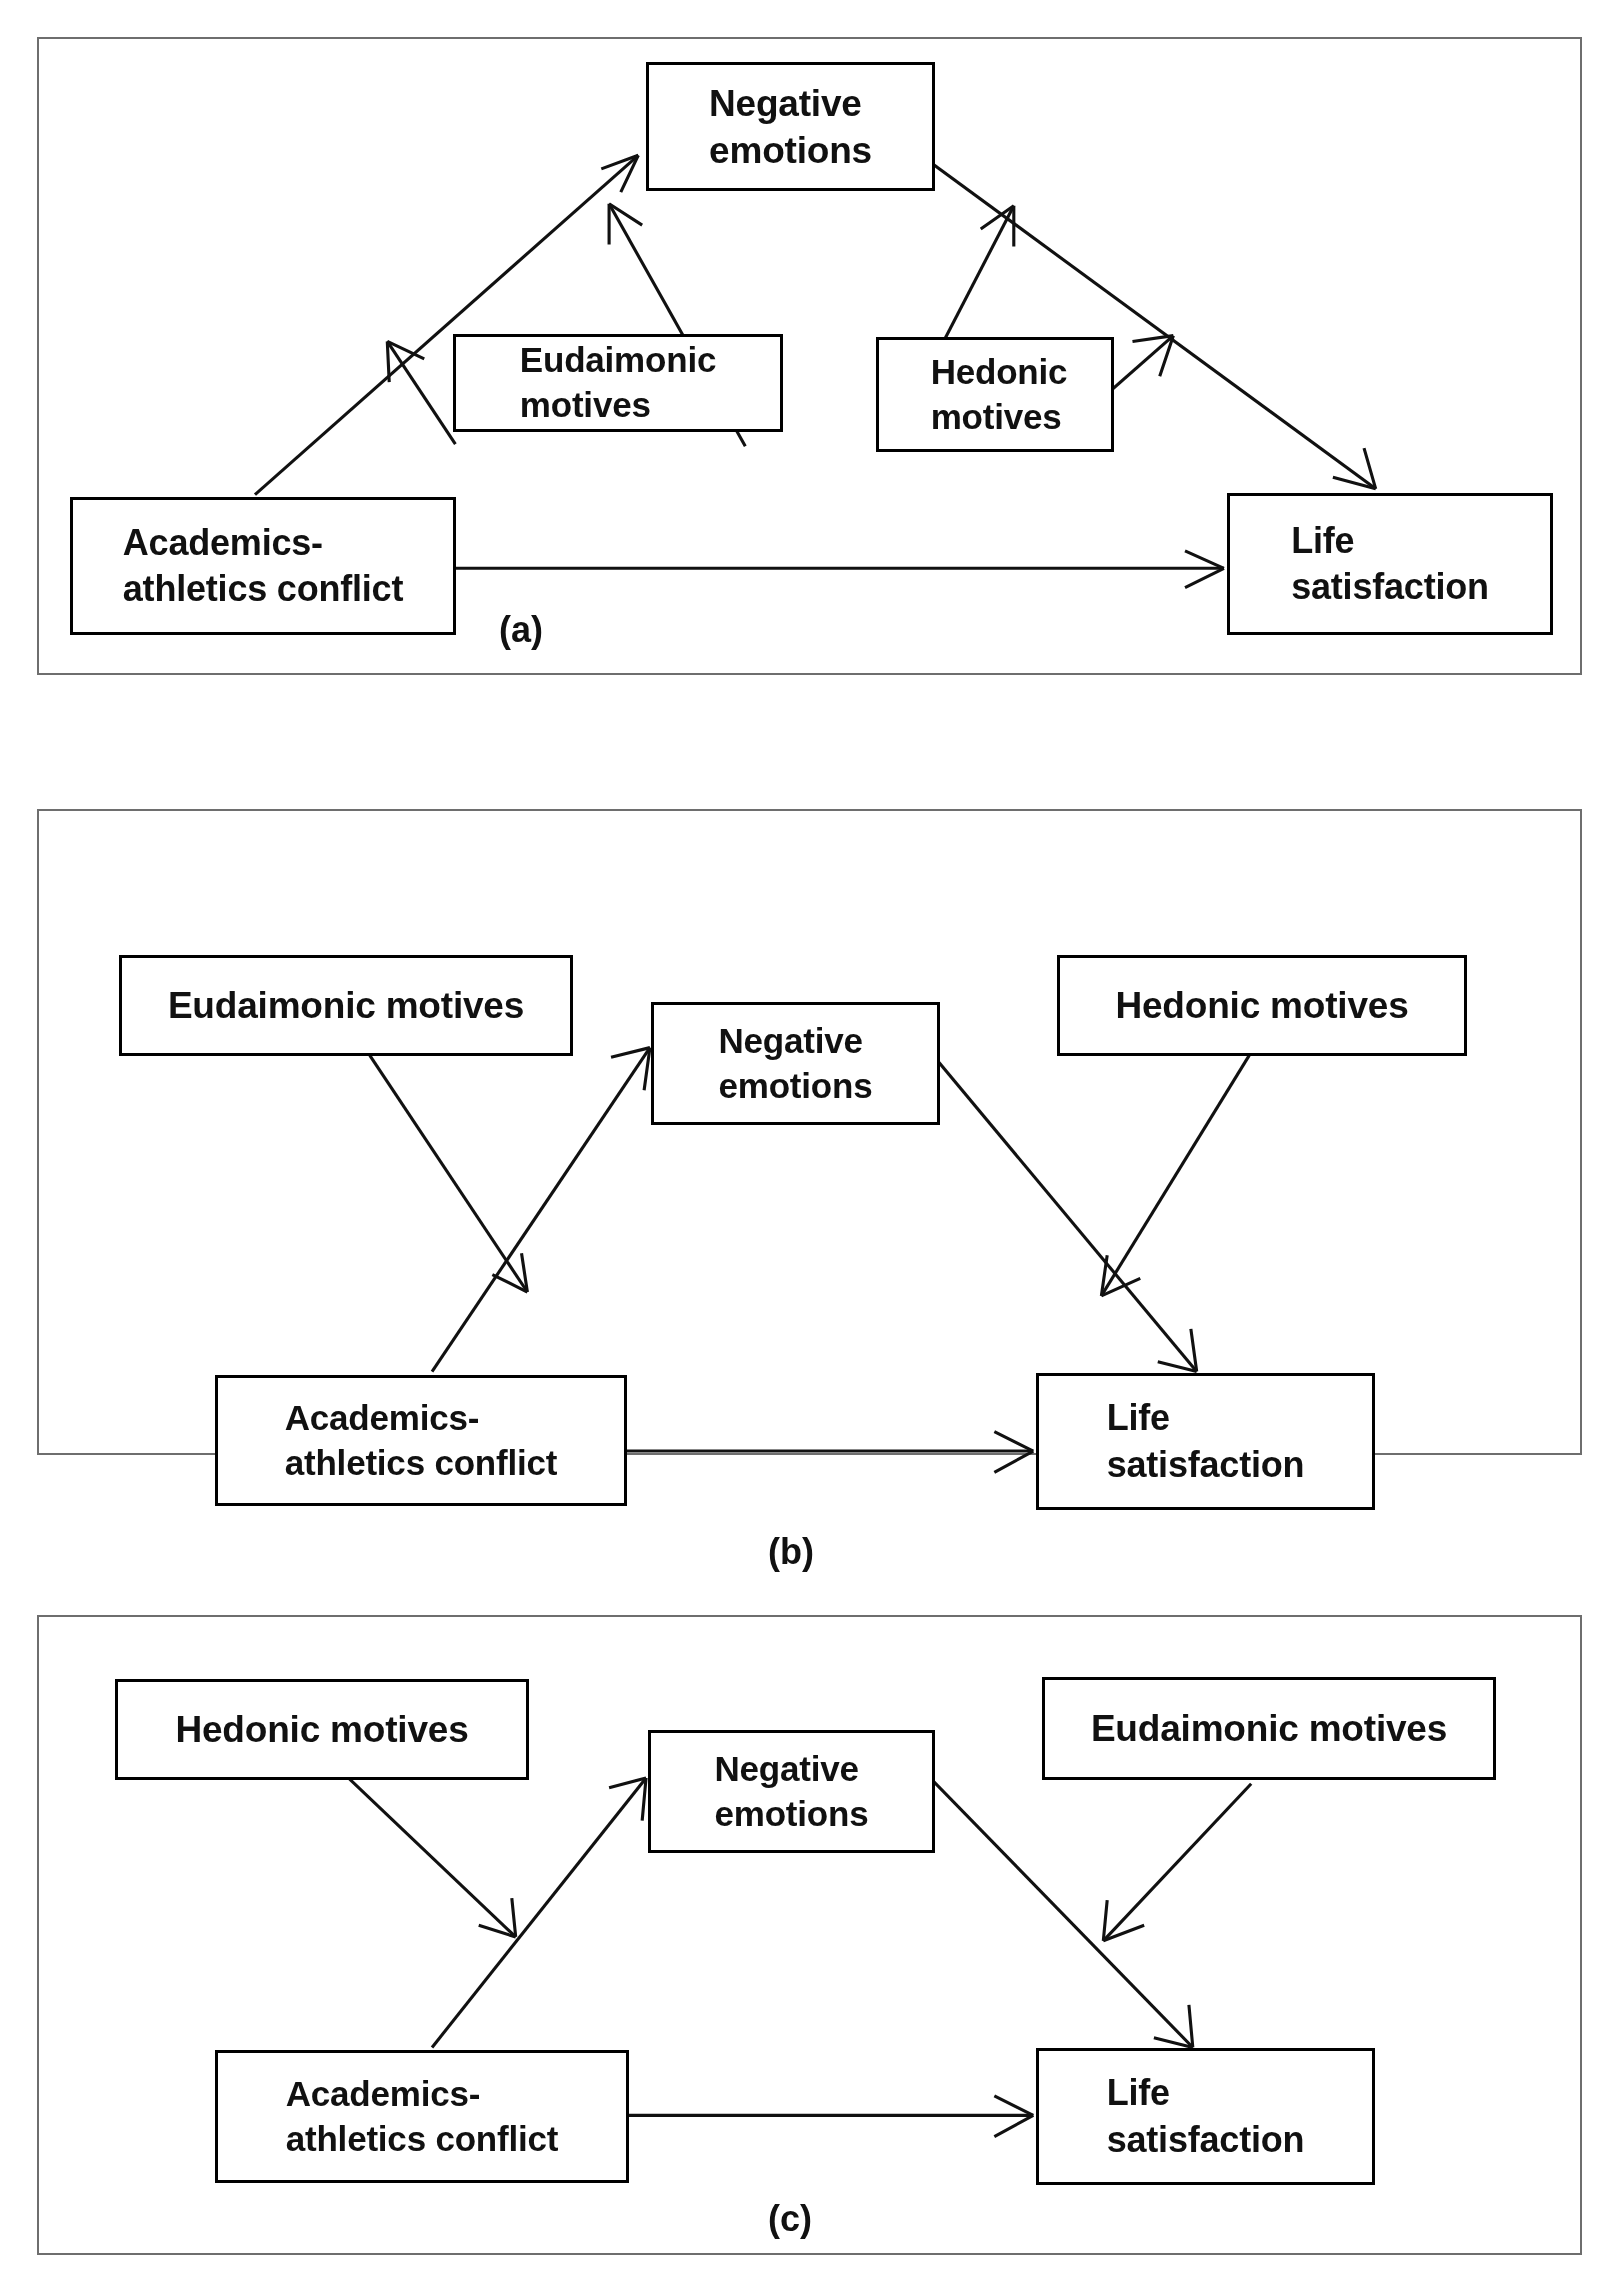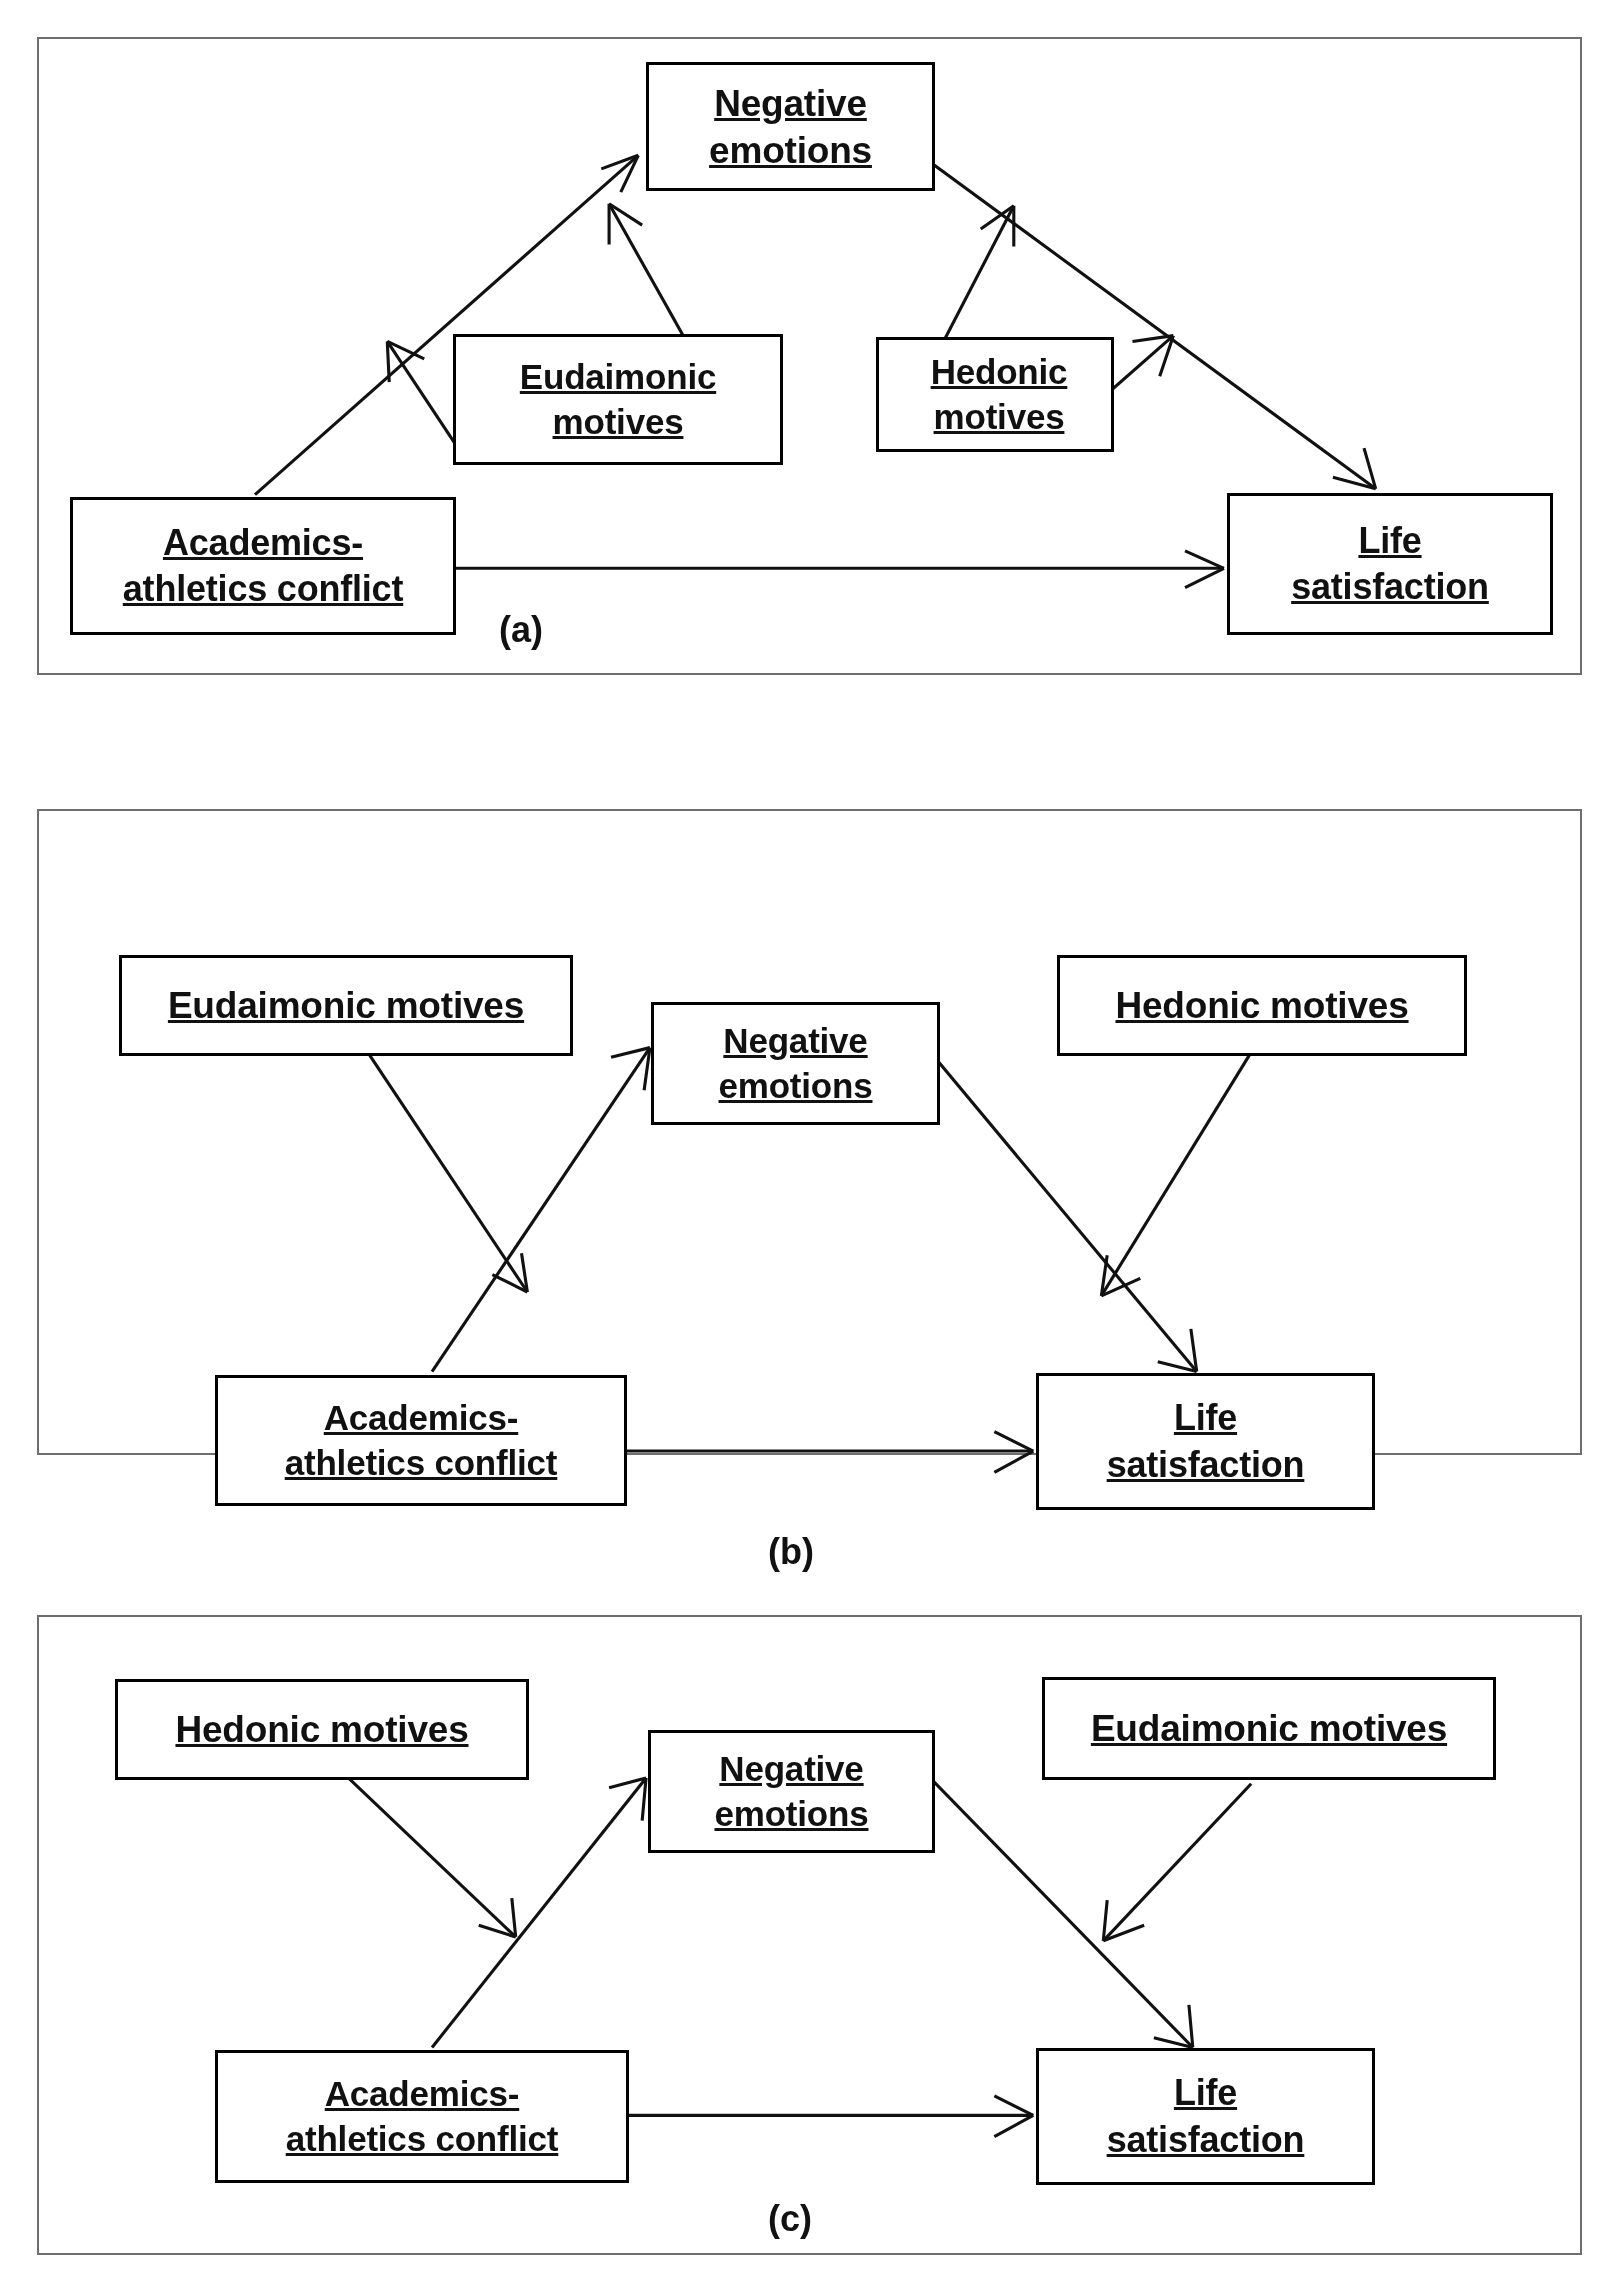--- a/index.html
+++ b/index.html
@@ -45,27 +45,25 @@
     overflow: visible;
   }
   .node {
     position: absolute;
     box-sizing: border-box;
     border: 3.9px solid #000000;
     background: #ffffff;
     display: flex;
     align-items: center;
     justify-content: center;
-    text-align: center;
     font-weight: bold;
     color: #111111;
     line-height: 1.28;
     z-index: 3;
     letter-spacing: -0.2px;
-    text-decoration: underline;
   }
   .node-label { display: block; padding: 0 7.8px; }
   .caption {
     position: absolute;
     font-weight: bold;
     font-size: 36px;
     color: #111111;
     z-index: 4;
   }
   .edge-line {
@@ -112,21 +110,21 @@
         <path class="edge-head" d="M 1374 464 L 1330 452 M 1374 464 L 1362 422"></path>
       </svg>
 
       <div class="node" style="left:607px; top:23.4px; width:289px; height:129px; font-size:37px;">
         <span class="node-label">
           <span>Negative</span><br>
           <span>emotions</span>
         </span>
       </div>
 
-      <div class="node" style="left:414px; top:295px; width:330px; height:131px; font-size:35px;">
+      <div class="node" style="left:414px; top:295px; width:330px; height:98px; font-size:35px;">
         <span class="node-label">
           <span>Eudaimonic</span><br>
           <span>motives</span>
         </span>
       </div>
 
       <div class="node" style="left:837px; top:298px; width:238px; height:115px; font-size:35px;padding-left:8px;">
         <span class="node-label">
           <span>Hedonic</span><br>
           <span>motives</span>

